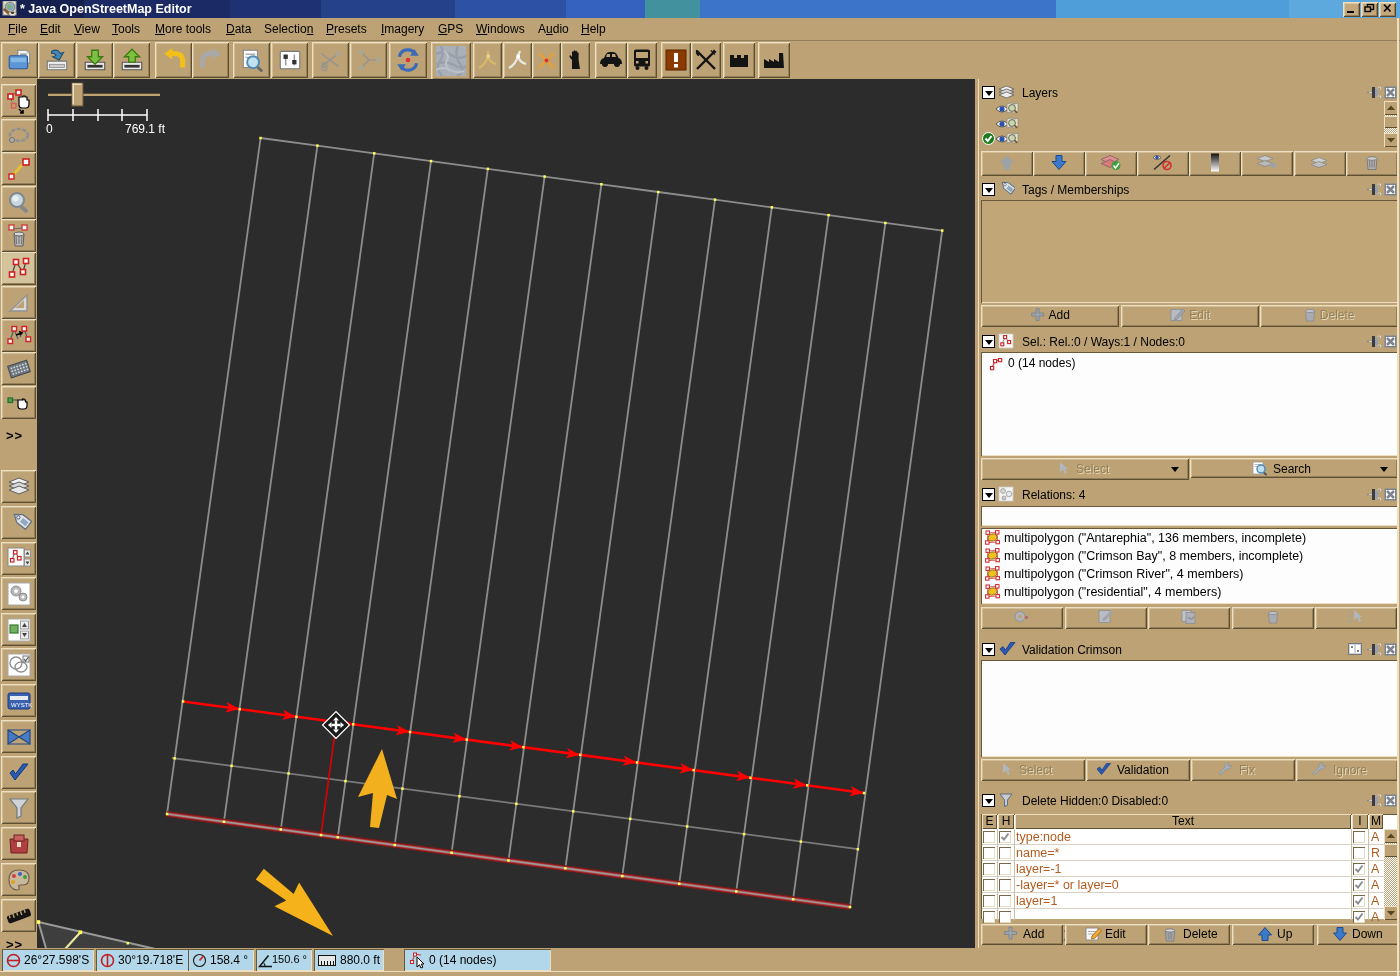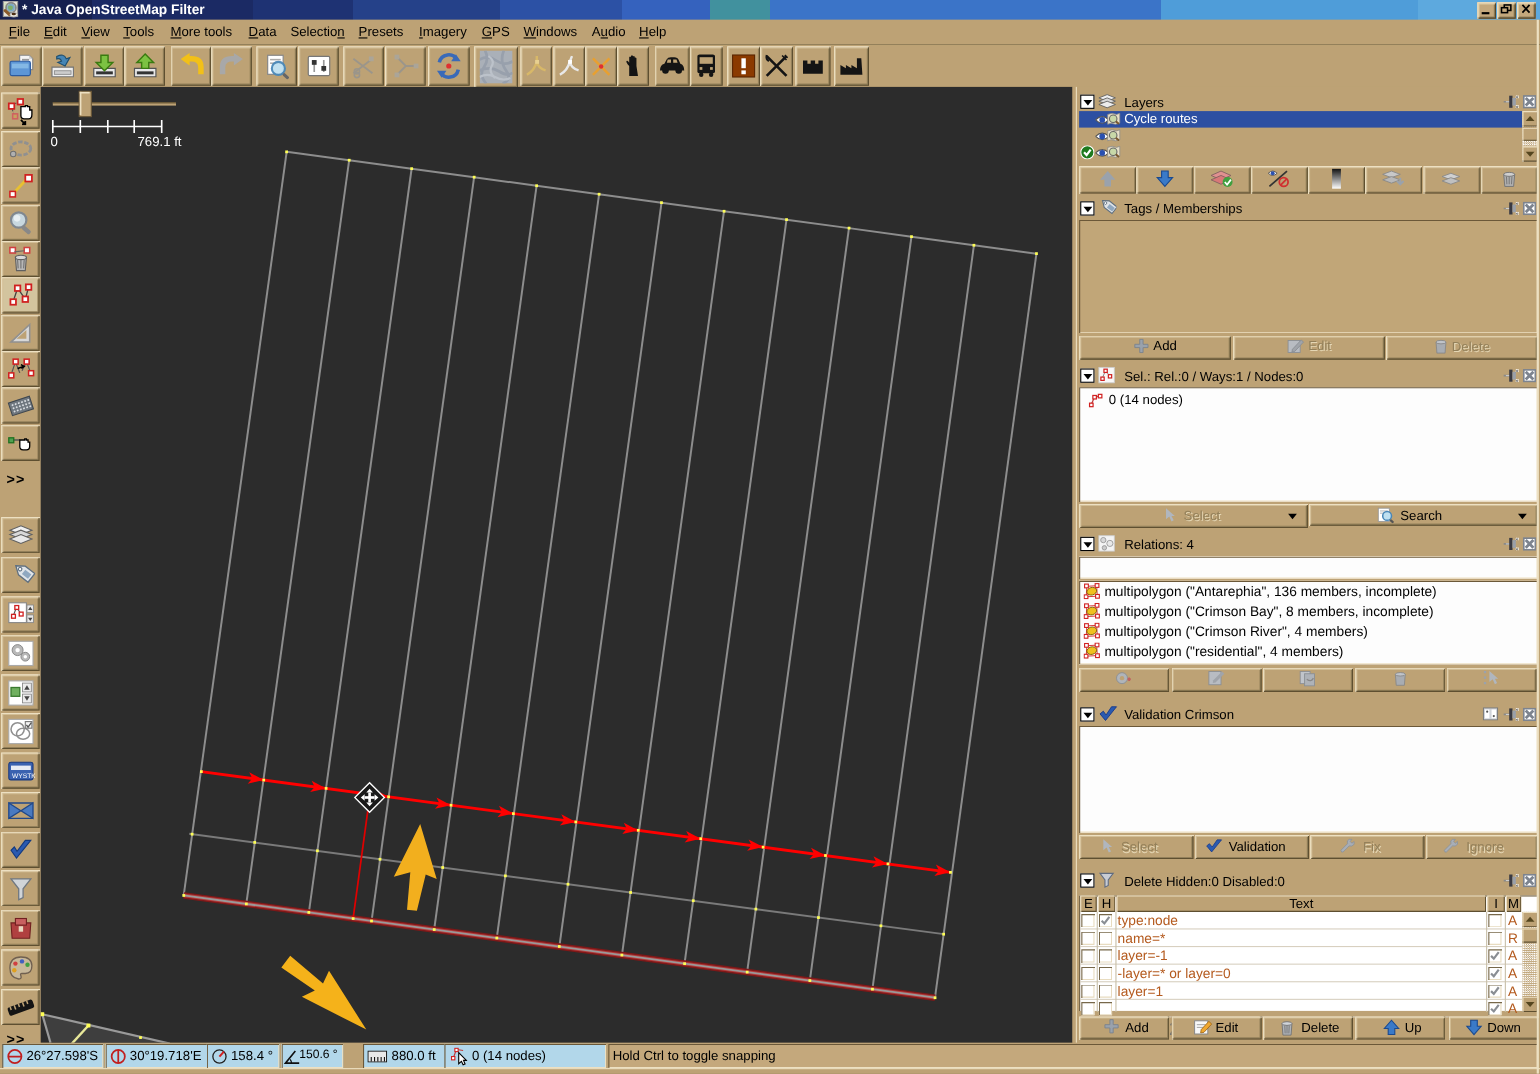--- a/index.html
+++ b/index.html
@@ -68,21 +68,21 @@
     <svg class="abs" style="left:2px;top:1px" width="16" height="16" viewBox="0 0 16 16">
       <rect x="1" y="0" width="13" height="14" fill="#E8E4D8" stroke="#999" stroke-width="1"></rect>
       <path d="M2 1 L6 3 L9 1 L13 4 L11 8 L6 11 L2 8 Z" fill="#CFE0B8"></path>
       <circle cx="8" cy="6" r="4.5" fill="none" stroke="#888" stroke-width="1.6"></circle>
       <circle cx="8" cy="6" r="3.5" fill="#6FA0C8" opacity="0.85"></circle>
       <path d="M5.5 4.5 Q7 3.5 9.5 4.6 Q10.5 6.5 8.5 8 Q6 8.4 5.3 6.6 Z" fill="#7FB069"></path>
       <rect x="0.5" y="8" width="8" height="2.6" rx="1" transform="rotate(42 3 10)" fill="#8A5A2B"></rect>
       <ellipse cx="10.5" cy="12.5" rx="3.5" ry="2" fill="#F0EDE4" stroke="#AAA" stroke-width="0.8"></ellipse>
       <ellipse cx="10.5" cy="11.8" rx="2" ry="1.1" fill="#4A2E14"></ellipse>
     </svg>
-    <span id="titletext" class="abs">* Java OpenStreetMap Filter</span>
+    <span id="titletext" class="abs">* Java OpenStreetMap Editor</span>
     <div class="winbtn abs" style="right:40px"><svg width="15" height="13">
           <rect x="3" y="9" width="7" height="2" fill="#000"></rect>
         </svg></div>
     <div class="winbtn abs" style="right:22px"><svg width="15" height="13">
           <rect x="5.5" y="2.5" width="6" height="5" fill="none" stroke="#000" stroke-width="1.4"></rect>
           <rect x="3" y="5" width="5.5" height="4.5" fill="#C4A87C" stroke="#000" stroke-width="1.4"></rect>
         </svg></div>
     <div class="winbtn abs" style="right:4px"><svg width="15" height="13">
           <path d="M4 2.5 L10.5 9.5 M10.5 2.5 L4 9.5" stroke="#000" stroke-width="1.6"></path>
         </svg></div>
@@ -635,23 +635,20 @@
               <rect x="9" y="3" width="3" height="7" fill="#9aa0aa"></rect>
               <path d="M12 1 l2.5 2 m0 -2 l-2.5 2 M12 10 l2.5 2 m0 -2 l-2.5 2" stroke="#FFF" stroke-width="1.2"></path>
               <path d="M12 1.5 l2 1.5 m0 -1.5 l-2 1.5 M12 10.5 l2 1.5 m0 -1.5 l-2 1.5" stroke="#555" stroke-width="0.6"></path>
             </svg> <svg width="13" height="13" viewBox="0 0 13 13" style="vertical-align:top">
               <rect x="0.5" y="0.5" width="12" height="12" fill="#7d848f"></rect>
               <rect x="2" y="2" width="9" height="9" fill="#FFF"></rect>
               <path d="M3 3 l7 7 M10 3 l-7 7" stroke="#7d848f" stroke-width="2.6"></path>
             </svg></span>
         </div>
 <div style="position:absolute;left:0;top:17px;width:417px;height:46px;background:#BDA275">
-<div style="position:absolute;left:0;top:0;width:403px;height:15px;background:#2C4FA2;color:#FFF">
-            <span style="position:absolute;left:41px;top:0px">Cycle routes</span>
-          </div>
 <span style="position:absolute;left:14px;top:2px"><svg width="14" height="10" viewBox="0 0 14 10">
               <path d="M1 5 Q7 -1 13 5 Q7 11 1 5" fill="#FFF" stroke="#555" stroke-width="1"></path>
               <circle cx="7" cy="5" r="2.6" fill="#2A50B0"></circle>
             </svg></span>
 <span style="position:absolute;left:25px;top:1px"><svg width="13" height="13" viewBox="0 0 13 13">
               <path d="M1 2 L5 1 L9 2 L12 1 L12 10 L8 11 L4 10 L1 11 Z" fill="#E8E0C8" stroke="#888" stroke-width="0.7"></path>
               <circle cx="6" cy="6" r="3.4" fill="#C8D8A8" stroke="#666" stroke-width="1"></circle>
               <rect x="8" y="8" width="4" height="1.8" rx="0.8" transform="rotate(40 9 9)" fill="#7A5A30"></rect>
             </svg></span>
 <span style="position:absolute;left:14px;top:17px"><svg width="14" height="10" viewBox="0 0 14 10">
@@ -1150,35 +1147,32 @@
         </svg>
       <span style="left:22px">158.4 °</span>
       </div>
     <div class="sfield" style="left:256px;width:56px">
       <svg style="position:absolute;left:2px;top:5px" width="15" height="14" viewBox="0 0 15 14">
           <path d="M14 12.5 L1.5 12.5 L10.5 1.5" fill="none" stroke="#111" stroke-width="1.5"></path>
           <path d="M7 12.5 A5.5 5.5 0 0 0 5.8 9" fill="none" stroke="#111" stroke-width="1.1"></path>
         </svg>
       <span style="left:16px;font-size:11px">150.6 °</span>
       </div>
-    <div class="sfield" style="left:330px;width:87px">
+    <div class="sfield" style="left:314px;width:70px">
       <svg style="position:absolute;left:4px;top:6px" width="18" height="11" viewBox="0 0 18 11">
           <rect x="0.5" y="0.5" width="17" height="10" fill="#E8E8E8" stroke="#111" stroke-width="1"></rect>
           <path d="M3.5 10 V6 M6.5 10 V6 M9.5 10 V6 M12.5 10 V6 M15.5 10 V6" stroke="#111" stroke-width="1"></path>
         </svg>
       <span style="left:26px">880.0 ft</span>
       </div>
     <div class="sfield" style="left:404px;width:147px">
       <svg style="position:absolute;left:5px;top:3px" width="16" height="17" viewBox="0 0 16 17">
           <path d="M3 10 L6 2 L12 3" stroke="#C04040" stroke-width="1.1" fill="none"></path>
           <rect x="1.5" y="8.5" width="3" height="3" fill="#FFF" stroke="#D02020" stroke-width="1"></rect>
           <rect x="4.5" y="1" width="3" height="3" fill="#FFF" stroke="#D02020" stroke-width="1"></rect>
           <path d="M8 5 L8 15 L10.5 12.8 L12 16 L13.8 15.2 L12.4 12 L15 12 Z" fill="#FFF" stroke="#000" stroke-width="1"></path>
         </svg>
       <span style="left:25px">0 (14 nodes)</span>
       </div>
-    <div class="sfield" style="left:553px;width:845px;background:#C4A87C">
-      <span style="left:4px">Hold Ctrl to toggle snapping</span>
-      </div>
   </div>
 <div class="abs" style="left:1397px;top:18px;width:2px;height:958px;background:#EDE0C2"></div>
 <div class="abs" style="left:0;top:971px;width:1400px;height:1px;background:#EDE0C2"></div>
 </div>
 
 </body></html>

